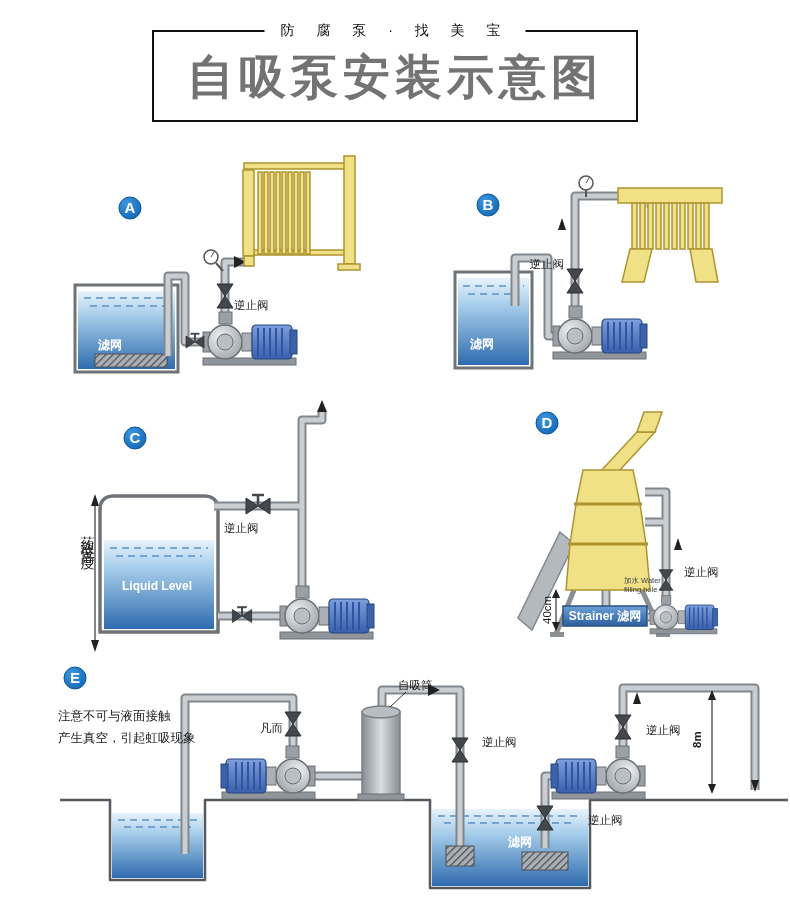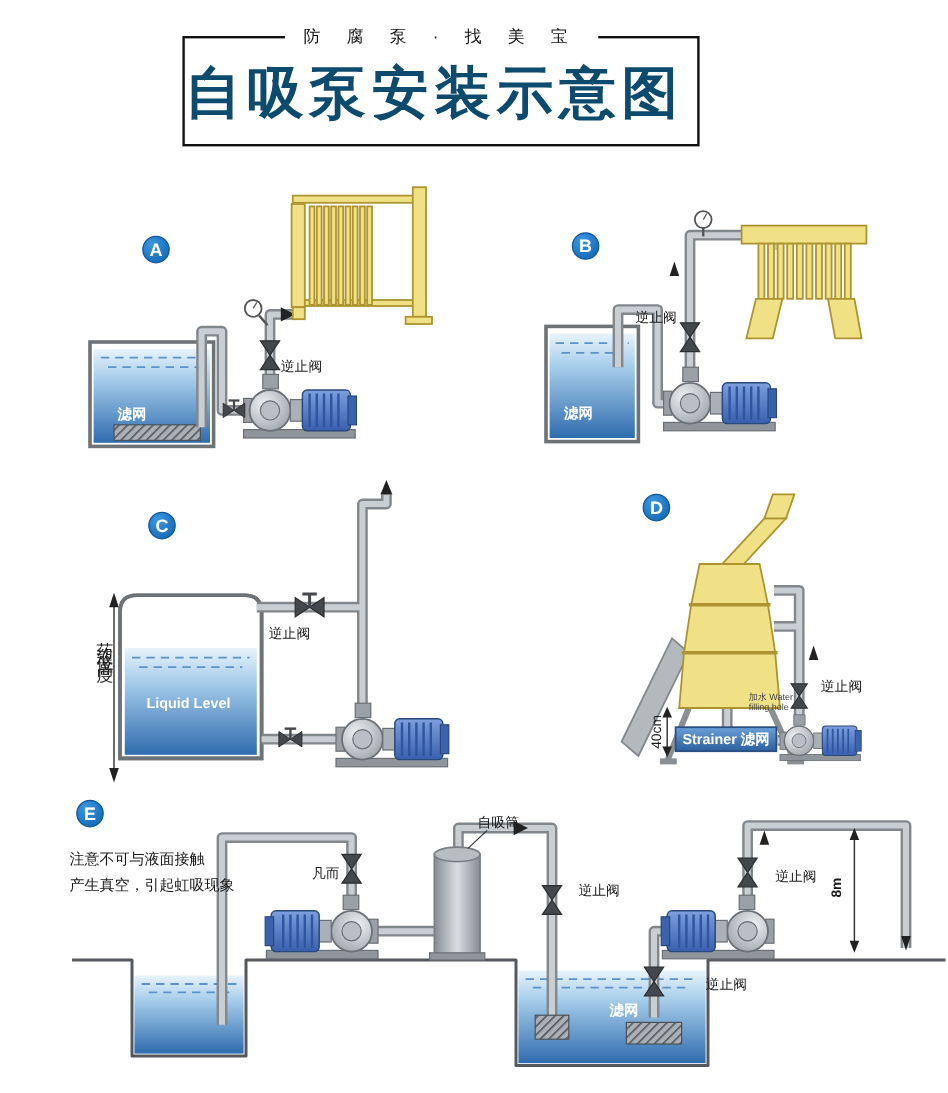--- a/index.html
+++ b/index.html
@@ -1,22 +1,22 @@
 <!DOCTYPE html>
 <html><head>
 <meta charset="utf-8">
 <style>
   html,body{margin:0;padding:0;background:#fff;}
   body{font-family:"Liberation Sans","DejaVu Sans",sans-serif;}
   #stage{position:relative;width:790px;height:911px;background:#fff;overflow:hidden;}
 
   
-  .header-box{position:absolute;left:152px;top:30px;width:431px;height:92px;border:2px solid #111;box-sizing:border-box;}
+  .header-box{position:absolute;left:152px;top:30px;width:486px;height:92px;border:2px solid #111;box-sizing:border-box;}
   .header-tagline{position:absolute;top:-10px;left:50%;transform:translateX(-50%);background:#fff;padding:0 16px;font-size:14px;letter-spacing:9px;color:#111;white-space:nowrap;font-weight:500;}
-  .header-title{position:absolute;top:14px;left:0;width:100%;text-align:left;font-size:47px;font-weight:700;letter-spacing:5px;color:#0c4a6e;white-space:nowrap;}
+  .header-title{position:absolute;top:14px;left:0;width:100%;text-align:center;font-size:47px;font-weight:700;letter-spacing:5px;color:#737373;white-space:nowrap;}
 
   
   .vlabel{position:absolute;left:79px;top:524px;writing-mode:vertical-rl;text-orientation:upright;letter-spacing:5px;font-size:14px;color:#1a1a1a;}
   .tinylabel{position:absolute;left:624px;top:556px;width:50px;font-size:7.5px;line-height:1.2;color:#444;margin-top:20px;}
 
   
   svg{position:absolute;left:0;top:0;}
   .pipe-outer{fill:none;stroke:#82878c;stroke-width:9;stroke-linejoin:round;stroke-linecap:butt;}
   .pipe-inner{fill:none;stroke:#c9ced3;stroke-width:5;stroke-linejoin:round;stroke-linecap:butt;}
   .tank-wall{fill:none;stroke:#6e7378;stroke-width:3;}

